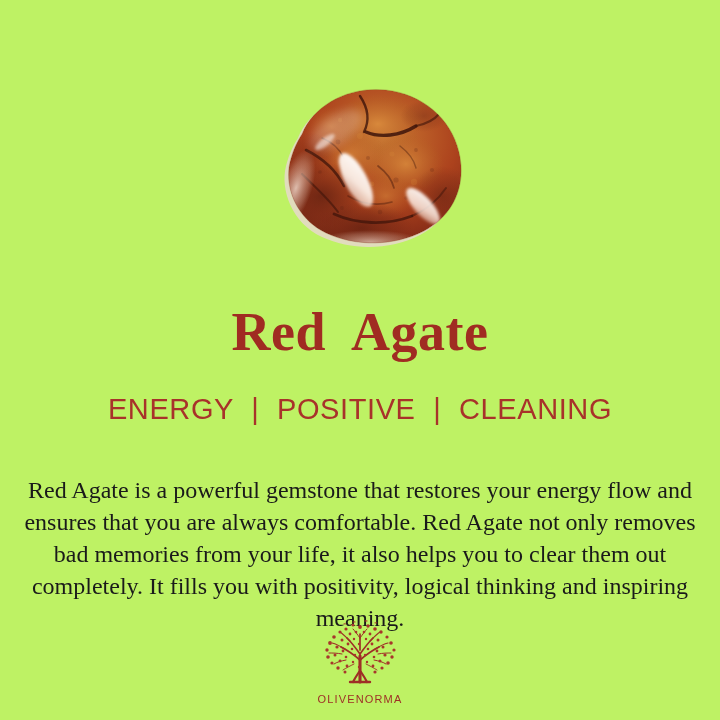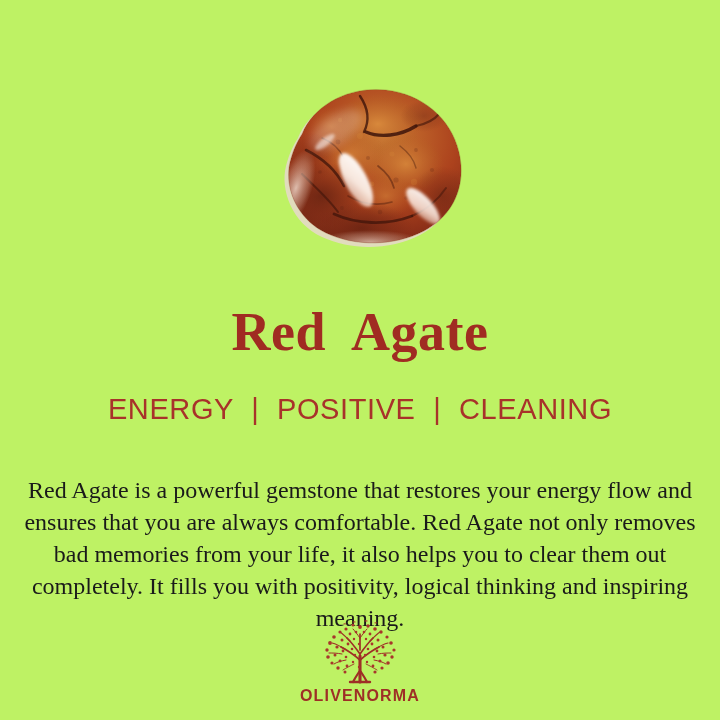--- a/index.html
+++ b/index.html
@@ -93,24 +93,24 @@
     top: 620px;
     width: 720px;
     text-align: center;
   }
   .logo-mark {
     display: block;
     margin: 0 auto;
   }
   .logo-word {
     display: block;
-    margin-top: 1px;
+    margin-top: 7px;
     font-family: "Liberation Sans", "DejaVu Sans", sans-serif;
-    font-weight: bold;
-    font-size: 16px;
+    font-weight: normal;
+    font-size: 11px;
     letter-spacing: 1.15px;
     color: #9e2f26;
   }
 </style>
 </head>
 <body>
 
 <div class="page">
 
   <div class="stone-area">

